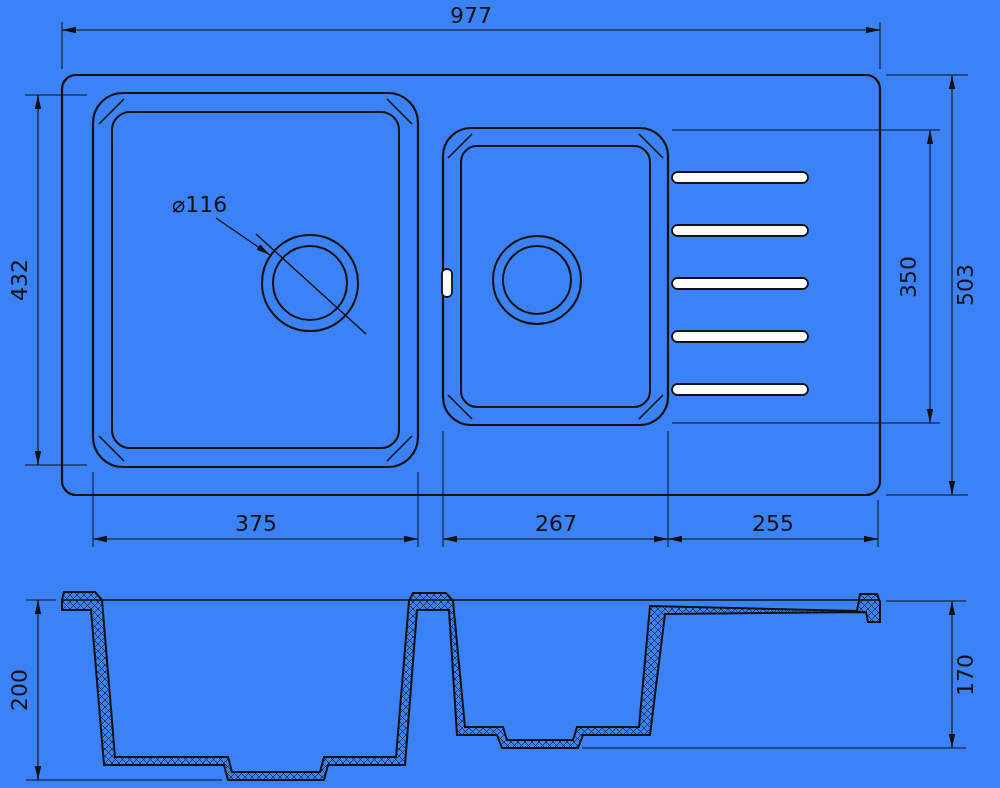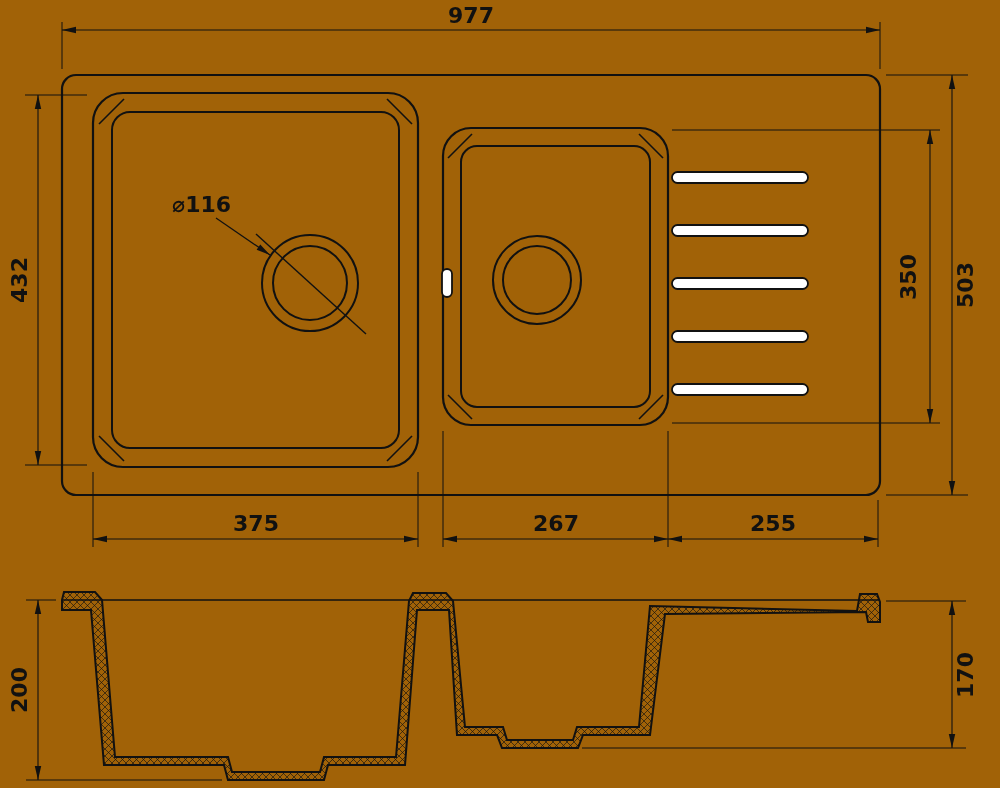--- a/index.html
+++ b/index.html
@@ -4,23 +4,22 @@
 <style>
   html, body {
     margin: 0;
     padding: 0;
     background: #ffffff;
   }
   .stage {
     width: 1000px;
     height: 788px;
     position: relative;
-    background: #a16207;
+    background: #3b82f6;
     overflow: hidden;
-    font-weight: bold;
   }
   svg { display: block; }
   .outline  { fill: none; stroke: #111111; stroke-width: 2.2; }
   .outline2 { fill: none; stroke: #111111; stroke-width: 2; }
   .thinline { fill: #ffffff; stroke: #111111; stroke-width: 1.8; }
   .chamfer  { stroke: #111111; stroke-width: 1.6; fill: none; }
   .dimline  { stroke: #111111; stroke-width: 1.1; fill: none; }
   .extline  { stroke: #111111; stroke-width: 1; fill: none; }
   .leader   { stroke: #111111; stroke-width: 1.2; fill: none; }
   .chord    { stroke: #111111; stroke-width: 1.4; fill: none; }

